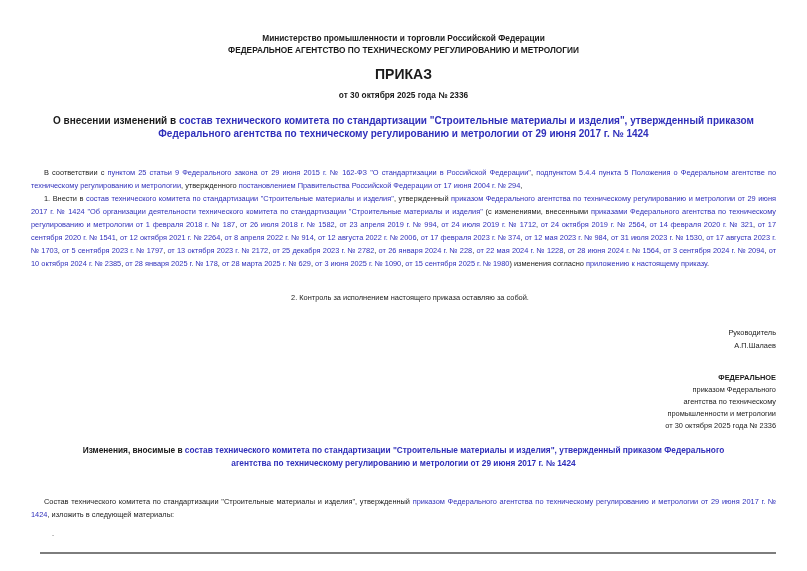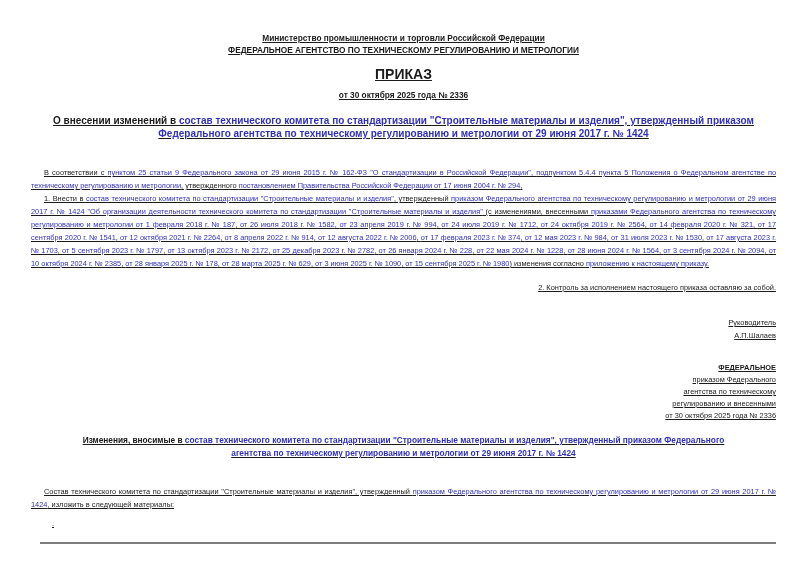--- a/index.html
+++ b/index.html
@@ -1,33 +1,33 @@
 <!DOCTYPE html>
 <html style="--link-color: #3030bb; --text-color: #1b1b1b; --rule-color: #7d7d7d;"><head>
 <meta charset="utf-8">
 <style>
   :root { --link-color:#3030bb; --text-color:#1b1b1b; --rule-color:#7d7d7d; }
   * { margin:0; padding:0; box-sizing:border-box; }
   html,body { background:#ffffff; }
   body { width:807px; height:571px; overflow:hidden;
          font-family:"Liberation Sans", sans-serif; color:var(--text-color); }
   .doc { position:relative; width:807px; height:571px; background:#fff; }
-  .content { padding:32px 31px 0 31px;text-decoration:underline; }
+  .content { padding:32px 31px 0 31px; }
   .center { text-align:center; }
   .right { text-align:right; }
   .bold { font-weight:bold; }
   .hdr { font-size:8.3px; line-height:12px; }
   .doctype { margin-top:12px; font-size:14px; line-height:12px; }
   .docdate { margin-top:9px; font-size:8.3px; line-height:12px; }
   .title { margin-top:13px; padding:0 22px; font-size:10px; line-height:13px; }
   .para { font-size:7.4px; line-height:13px; text-align:justify; }
   .indent { text-indent:13px; }
   .preamble { margin-top:26px; }
   .orderword { margin-top:3px; text-align:left; }
-  .item2 { margin-top:11px; text-align:right; }
+  .item2 { margin-top:21px; text-align:center; }
   .sig { margin-top:22px; font-size:7.4px; line-height:13px; }
   .approval { margin-top:20px; font-size:7.4px; line-height:12px; }
   .annex-title { margin-top:12px; padding:0 40px; font-size:8.3px; line-height:13px; }
   .annex-para { margin-top:25px; }
   .bullet-line { margin-top:6px; padding-left:21px; font-size:7.4px; line-height:13px; text-align:left; }
   .rule { margin:12px 0 0 9px; width:736px; height:2px; background:var(--rule-color); }
   .lnk { color:var(--link-color); }
   .title .lnk, .annex-title .lnk { color:var(--link-color); }
 </style>
 </head>
@@ -56,21 +56,21 @@
 
     <div class="sig right">
       <div>Руководитель</div>
       <div>А.П.Шалаев</div>
     </div>
 
     <div class="approval right">
       <div class="bold">ФЕДЕРАЛЬНОЕ</div>
       <div>приказом Федерального</div>
       <div>агентства по техническому</div>
-      <div>регулированию и внесенными</div>
+      <div>промышленности и метрологии</div>
       <div>от 30 октября 2025 года № 2336</div>
     </div>
 
     <div class="annex-title center bold"><span>Изменения, вносимые в </span><span class="lnk">состав технического комитета по стандартизации "Строительные материалы и изделия", утвержденный приказом Федерального агентства по техническому регулированию и метрологии от 29 июня 2017 г. № 1424</span></div>
 
     <div class="para indent annex-para"><span>Состав технического комитета по стандартизации "Строительные материалы и изделия", утвержденный </span><span class="lnk">приказом Федерального агентства по техническому регулированию и метрологии от 29 июня 2017 г. № 1424</span><span>, изложить в следующей материалы:</span></div>
 
     <div class="bullet-line">.</div>
 
     <div class="rule"></div>

